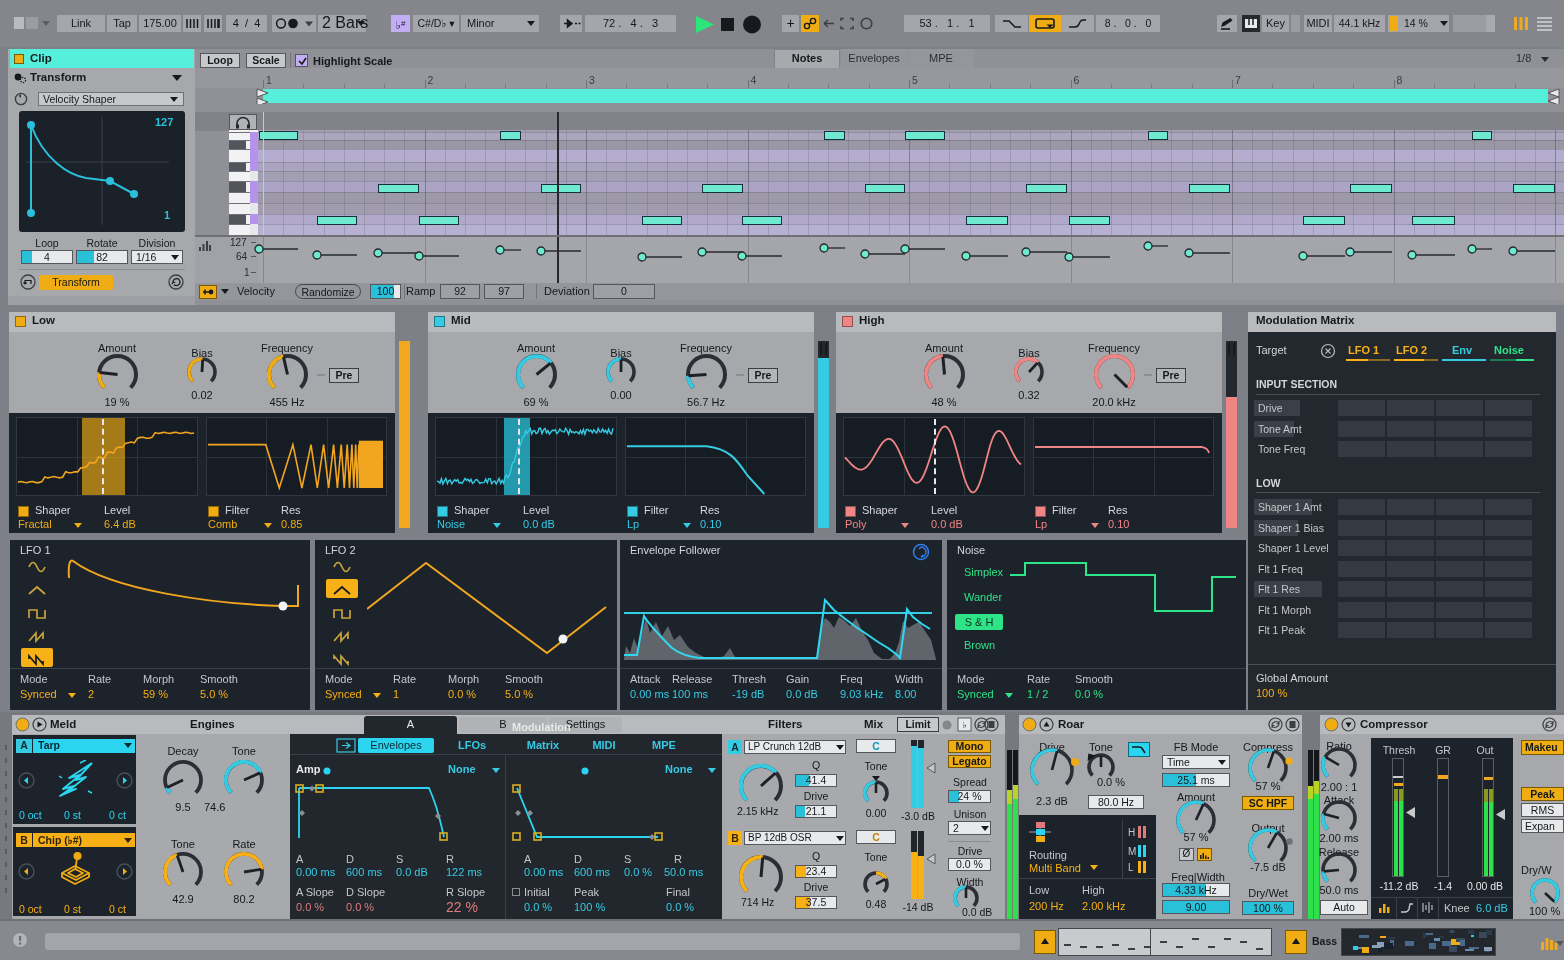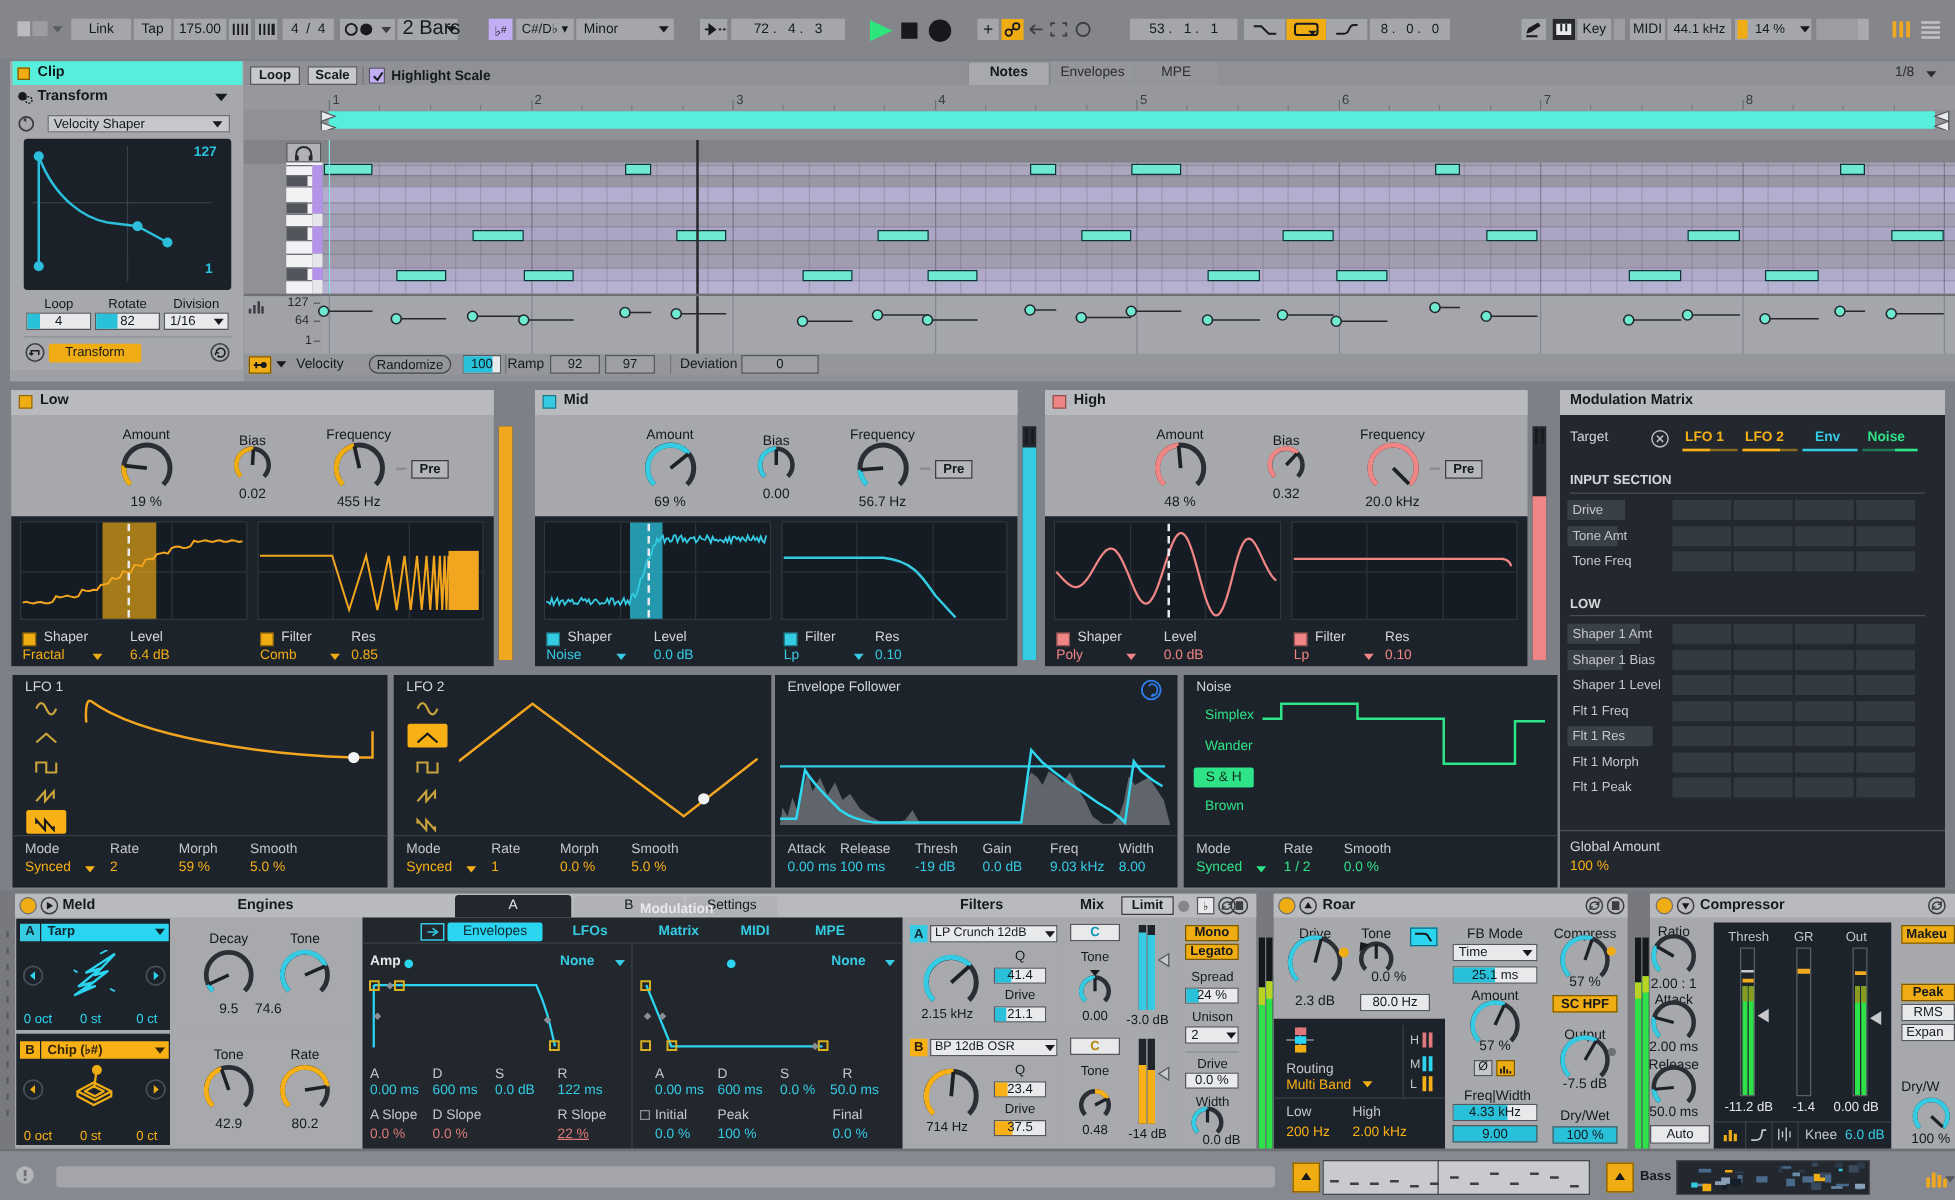--- a/index.html
+++ b/index.html
@@ -1090,21 +1090,21 @@
 <div style="position:absolute;left:446px;top:853px;font-size:11px;color:#c5c7ca;font-weight:normal;white-space:nowrap;line-height:13px;">R</div>
 <div style="position:absolute;left:296px;top:866px;font-size:11px;color:#35cbe3;font-weight:normal;white-space:nowrap;line-height:13px;">0.00 ms</div>
 <div style="position:absolute;left:346px;top:866px;font-size:11px;color:#35cbe3;font-weight:normal;white-space:nowrap;line-height:13px;">600 ms</div>
 <div style="position:absolute;left:396px;top:866px;font-size:11px;color:#35cbe3;font-weight:normal;white-space:nowrap;line-height:13px;">0.0 dB</div>
 <div style="position:absolute;left:446px;top:866px;font-size:11px;color:#35cbe3;font-weight:normal;white-space:nowrap;line-height:13px;">122 ms</div>
 <div style="position:absolute;left:296px;top:886px;font-size:11px;color:#c5c7ca;font-weight:normal;white-space:nowrap;line-height:13px;">A Slope</div>
 <div style="position:absolute;left:346px;top:886px;font-size:11px;color:#c5c7ca;font-weight:normal;white-space:nowrap;line-height:13px;">D Slope</div>
 <div style="position:absolute;left:446px;top:886px;font-size:11px;color:#c5c7ca;font-weight:normal;white-space:nowrap;line-height:13px;">R Slope</div>
 <div style="position:absolute;left:296px;top:901px;font-size:11px;color:#e07a7a;font-weight:normal;white-space:nowrap;line-height:13px;">0.0 %</div>
 <div style="position:absolute;left:346px;top:901px;font-size:11px;color:#e07a7a;font-weight:normal;white-space:nowrap;line-height:13px;">0.0 %</div>
-<div style="position:absolute;left:446px;top:901px;font-size:11px;color:#e07a7a;font-weight:normal;white-space:nowrap;line-height:13px;text-decoration:underline;">22 %</div>
+<div style="position:absolute;left:446px;top:901px;font-size:14px;color:#e07a7a;font-weight:normal;white-space:nowrap;line-height:13px;">22 %</div>
 <div style="position:absolute;left:524px;top:853px;font-size:11px;color:#c5c7ca;font-weight:normal;white-space:nowrap;line-height:13px;">A</div>
 <div style="position:absolute;left:574px;top:853px;font-size:11px;color:#c5c7ca;font-weight:normal;white-space:nowrap;line-height:13px;">D</div>
 <div style="position:absolute;left:624px;top:853px;font-size:11px;color:#c5c7ca;font-weight:normal;white-space:nowrap;line-height:13px;">S</div>
 <div style="position:absolute;left:674px;top:853px;font-size:11px;color:#c5c7ca;font-weight:normal;white-space:nowrap;line-height:13px;">R</div>
 <div style="position:absolute;left:524px;top:866px;font-size:11px;color:#35cbe3;font-weight:normal;white-space:nowrap;line-height:13px;">0.00 ms</div>
 <div style="position:absolute;left:574px;top:866px;font-size:11px;color:#35cbe3;font-weight:normal;white-space:nowrap;line-height:13px;">600 ms</div>
 <div style="position:absolute;left:624px;top:866px;font-size:11px;color:#35cbe3;font-weight:normal;white-space:nowrap;line-height:13px;">0.0 %</div>
 <div style="position:absolute;left:664px;top:866px;font-size:11px;color:#35cbe3;font-weight:normal;white-space:nowrap;line-height:13px;">50.0 ms</div>
 <div style="position:absolute;left:512px;top:888px;width:8px;height:8px;border:1.5px solid #8a8f96;"></div>
 <div style="position:absolute;left:524px;top:886px;font-size:11px;color:#c5c7ca;font-weight:normal;white-space:nowrap;line-height:13px;">Initial</div>

